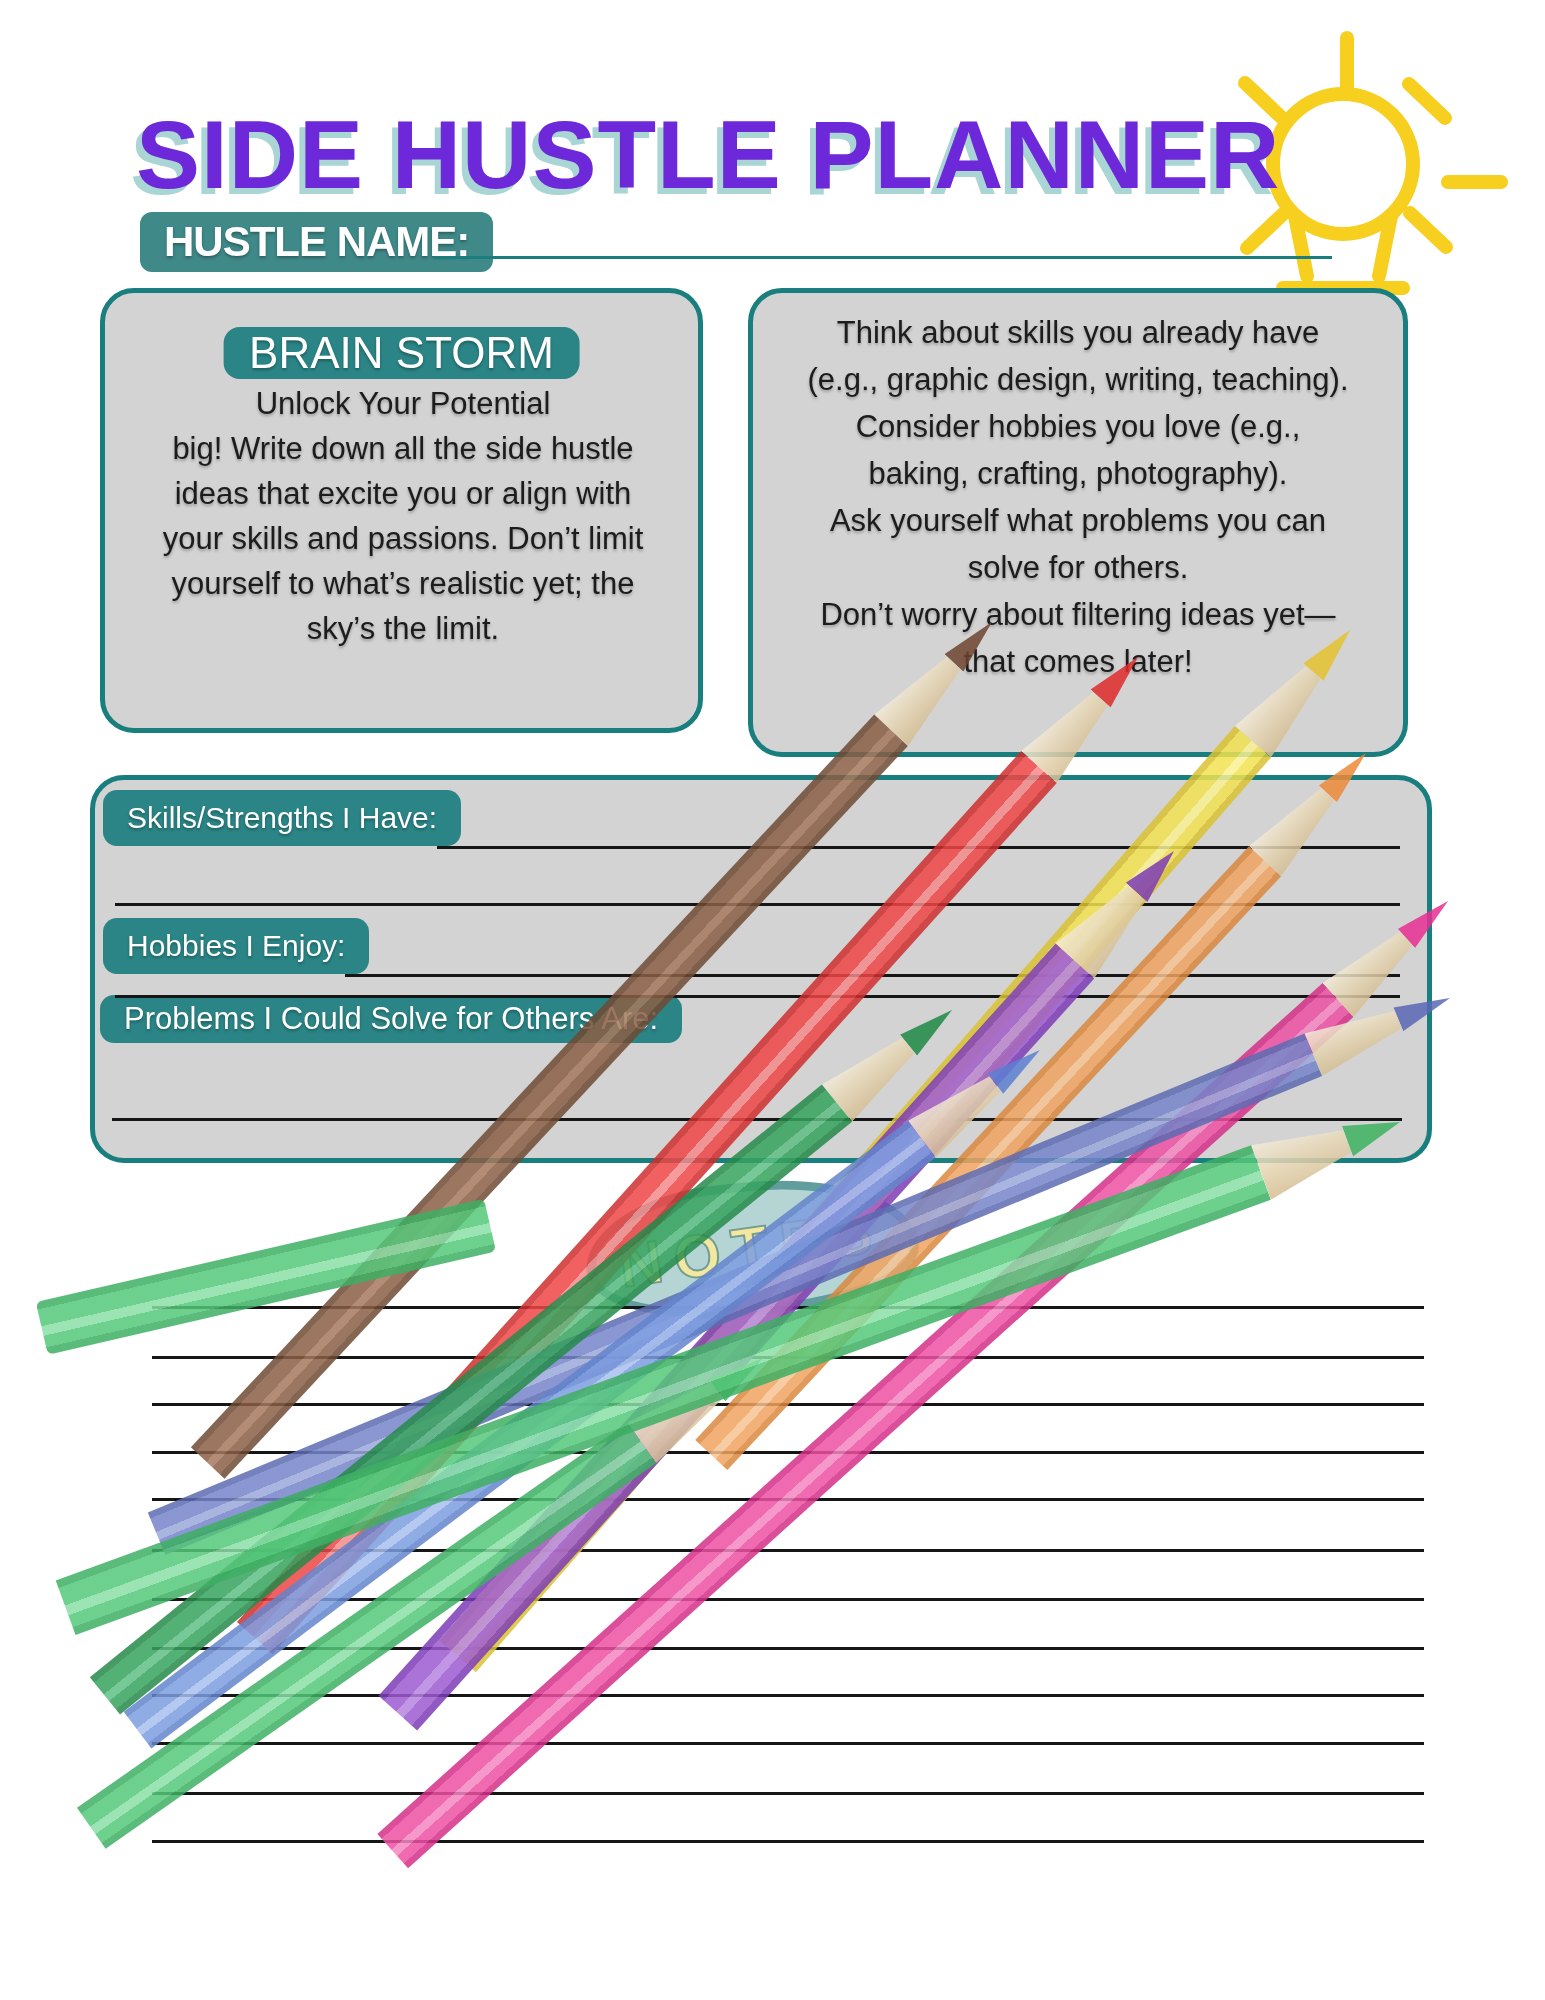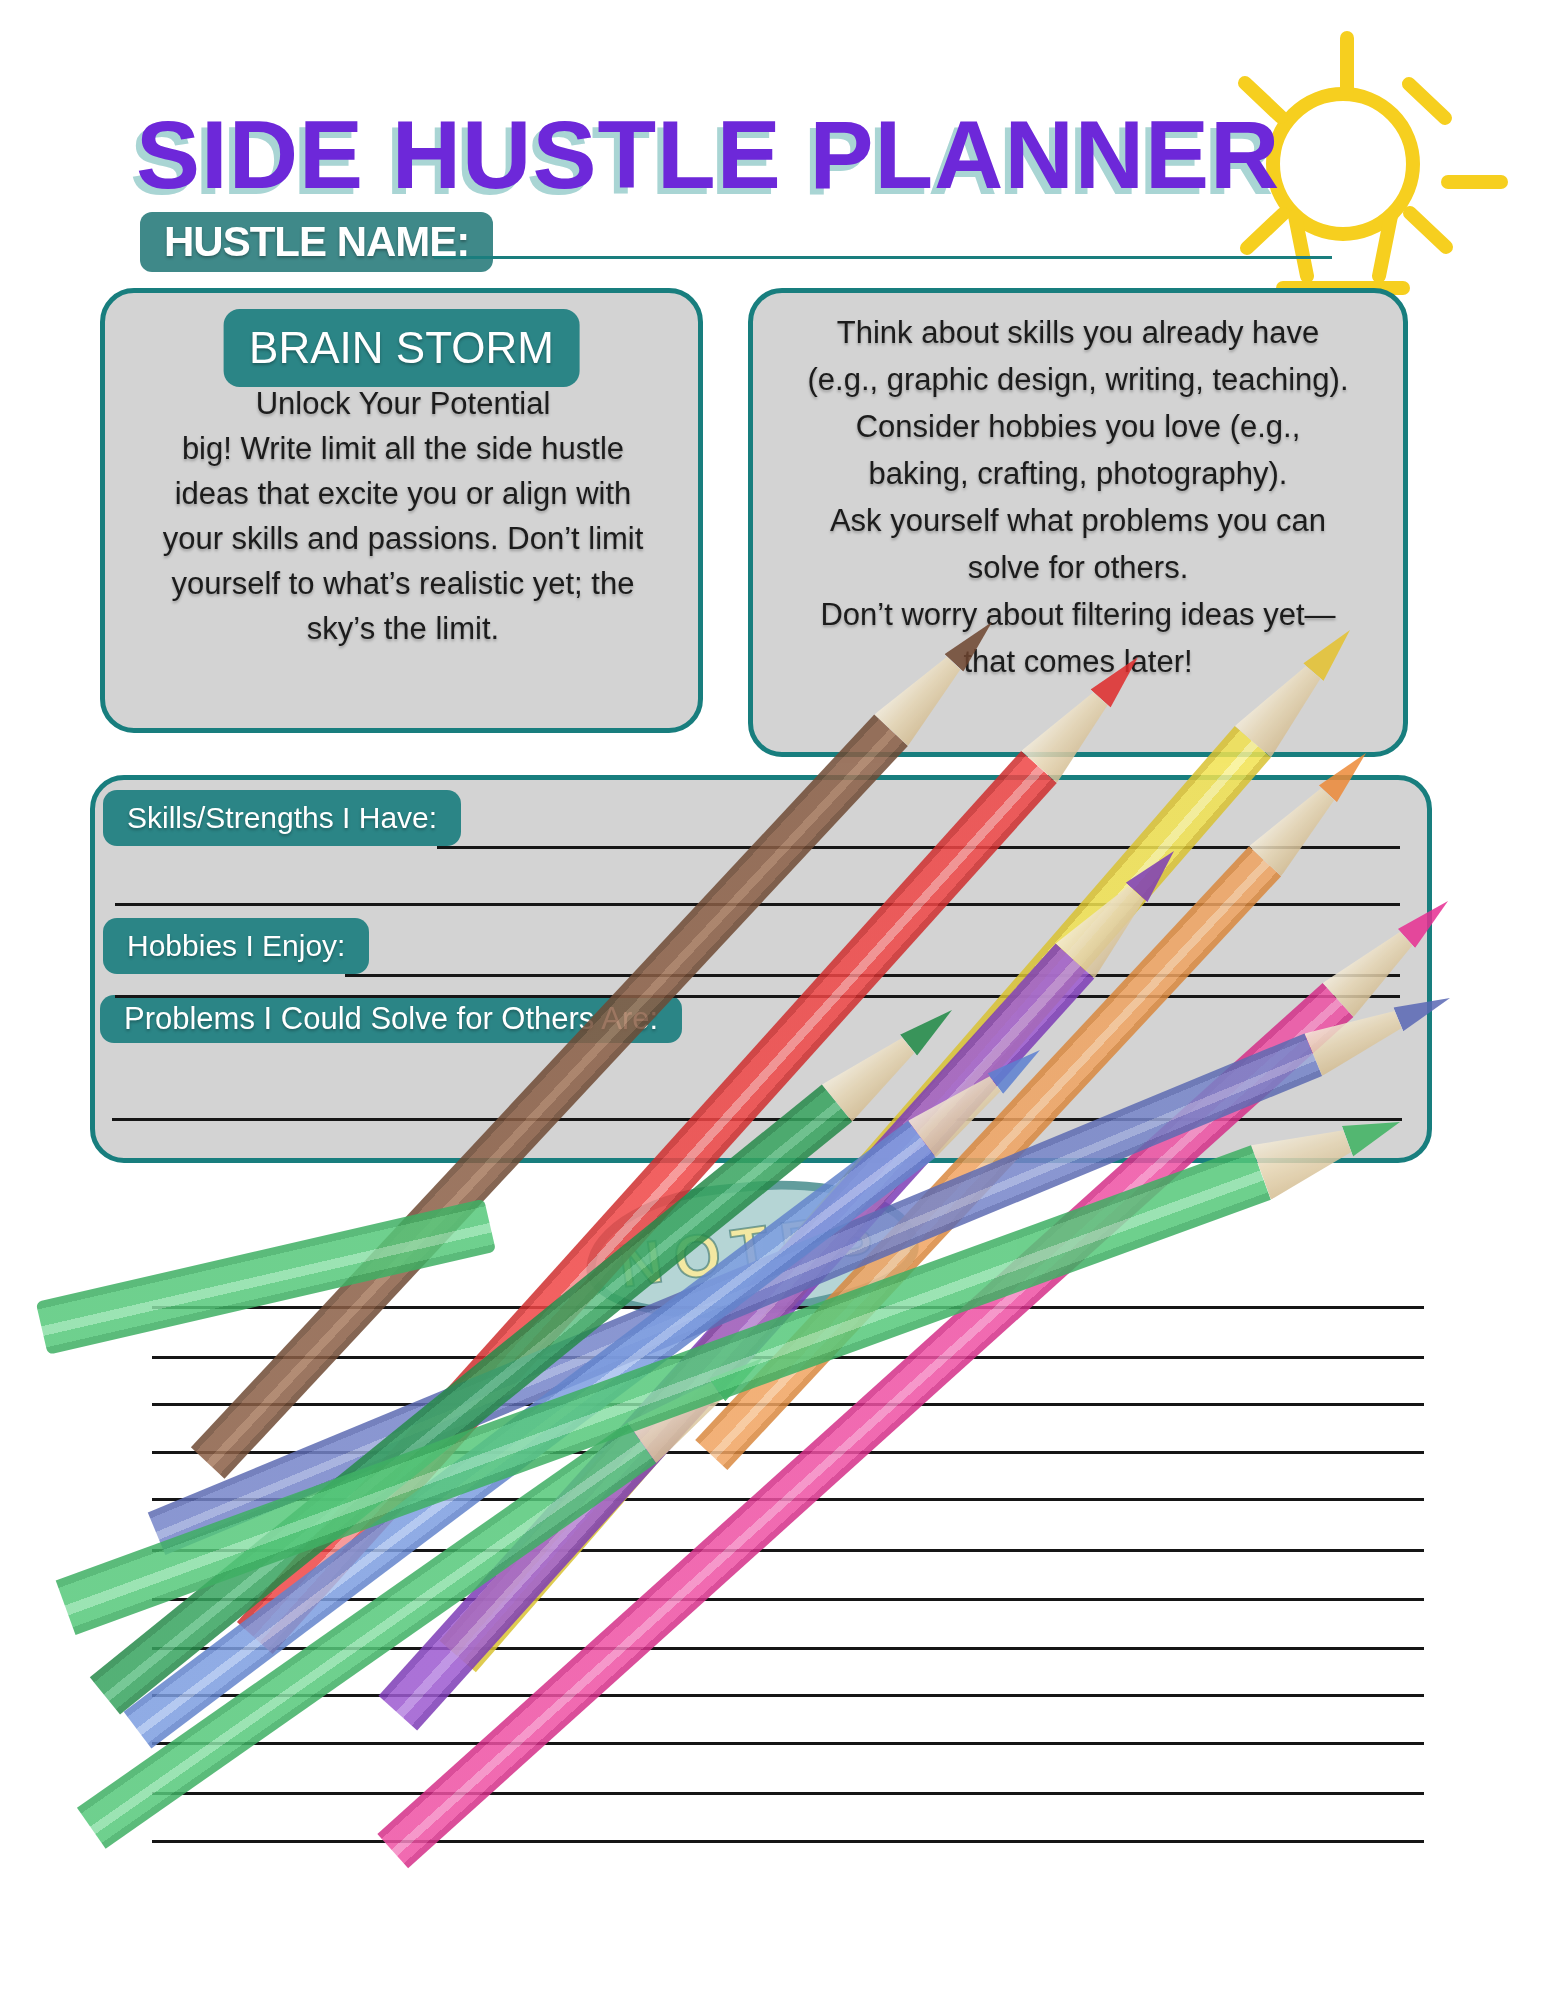--- a/index.html
+++ b/index.html
@@ -14,23 +14,23 @@
         background:#2b8586;color:#fff;border-radius:14px;padding:0 24px;
         font-size:30px;white-space:nowrap;text-shadow:0 2px 3px rgba(0,0,0,.3);}
   .hustle-pill{left:140px;top:212px;height:60px;font-size:42px;font-weight:700;
                background:#3f8989;border-radius:12px;letter-spacing:-1px;}
   .hustle-line{position:absolute;left:434px;top:256px;width:898px;height:3px;background:#1a7e7e;}
   
   .gbox{position:absolute;background:#d3d3d3;border:5px solid #187e7e;border-radius:34px;box-sizing:border-box;}
   .btext{position:absolute;text-align:center;color:#1c1c1c;text-shadow:0 2px 3px rgba(0,0,0,.28);}
   .btext .tline{font-size:31px;line-height:45px;}
   .btext2 .tline{font-size:31px;line-height:47px;}
-  .brain-pill{left:50%;transform:translateX(-50%);top:16px;height:44px;font-size:44px;
+  .brain-pill{left:50%;transform:translateX(-50%);top:34px;height:44px;font-size:44px;
               border-radius:16px;position:absolute;display:flex;align-items:center;
-              background:#2b8586;color:#fff;padding:17px 26px;white-space:nowrap;
+              background:#2b8586;color:#fff;padding:4px 26px;white-space:nowrap;
               text-shadow:0 2px 3px rgba(0,0,0,.3);}
   
   .rule{position:absolute;height:3px;background:#161616;}
   
   .notes-blob{position:absolute;left:585px;top:1182px;width:315px;height:115px;
               transform:rotate(-6deg);background:rgba(42,133,133,.38);
               border:9px solid rgba(25,108,108,.6);
               border-radius:45% 55% 50% 50%/60% 62% 42% 48%;
               display:flex;align-items:center;justify-content:center;opacity:.92;}
   .notes-text{font-size:60px;font-weight:700;letter-spacing:12px;color:#f2e79b;
@@ -72,21 +72,21 @@
     <span>HUSTLE NAME:</span>
   </div>
   <div class="hustle-line"></div>
 
   <div class="gbox" style="left:100px;top:288px;width:603px;height:445px;">
     <div class="brain-pill">
       <span>BRAIN STORM</span>
     </div>
     <div class="btext" style="left:8px;top:88px;width:580px;">
         <div class="tline">Unlock Your Potential</div>
-        <div class="tline">big! Write limit all the side hustle</div>
+        <div class="tline">big! Write down all the side hustle</div>
         <div class="tline">ideas that excite you or align with</div>
         <div class="tline">your skills and passions. Don’t limit</div>
         <div class="tline">yourself to what’s realistic yet; the</div>
         <div class="tline">sky’s the limit.</div>
       </div>
   </div>
 
   <div class="gbox" style="left:748px;top:288px;width:660px;height:469px;padding-left:28px;">
     <div class="btext btext2" style="left:5px;top:16px;width:640px;">
         <div class="tline">Think about skills you already have</div>

